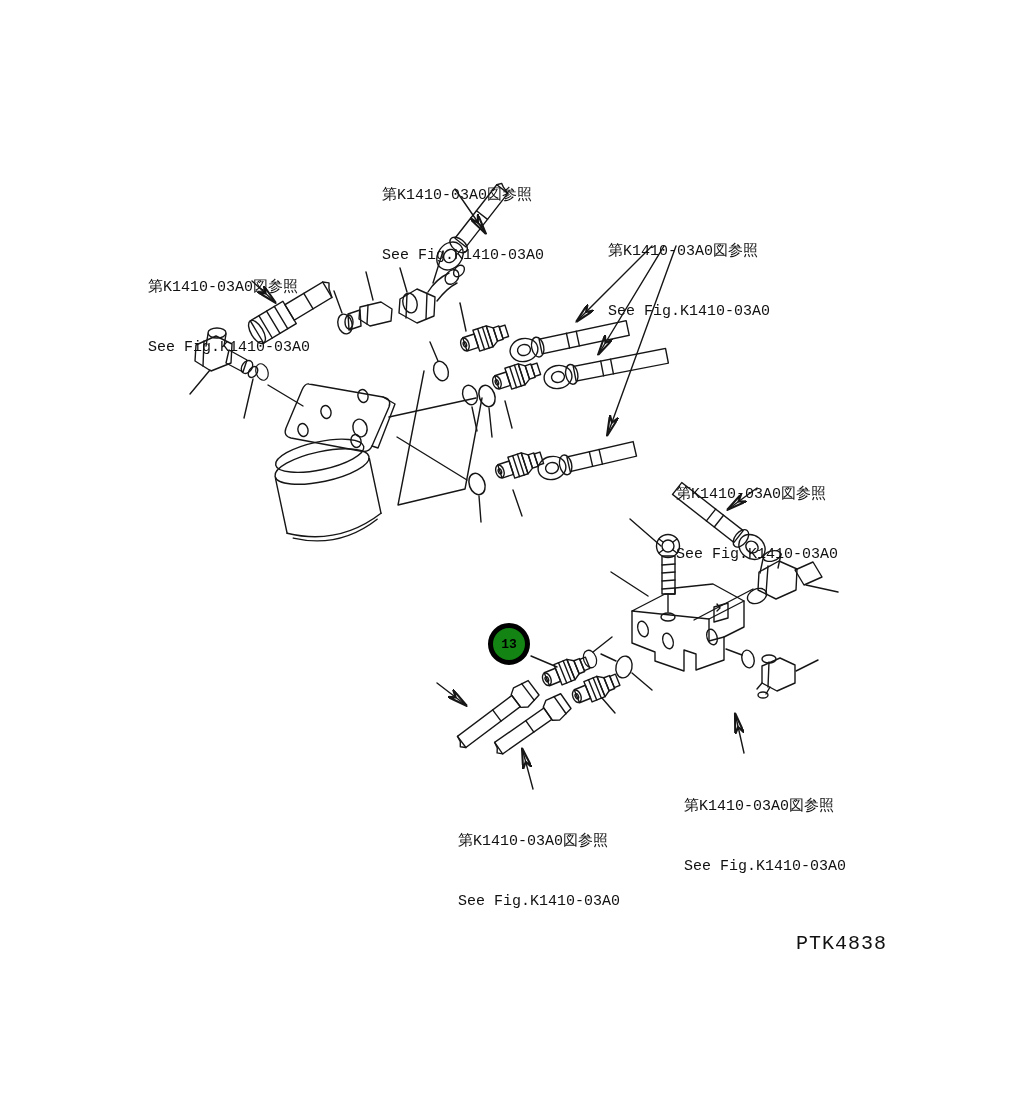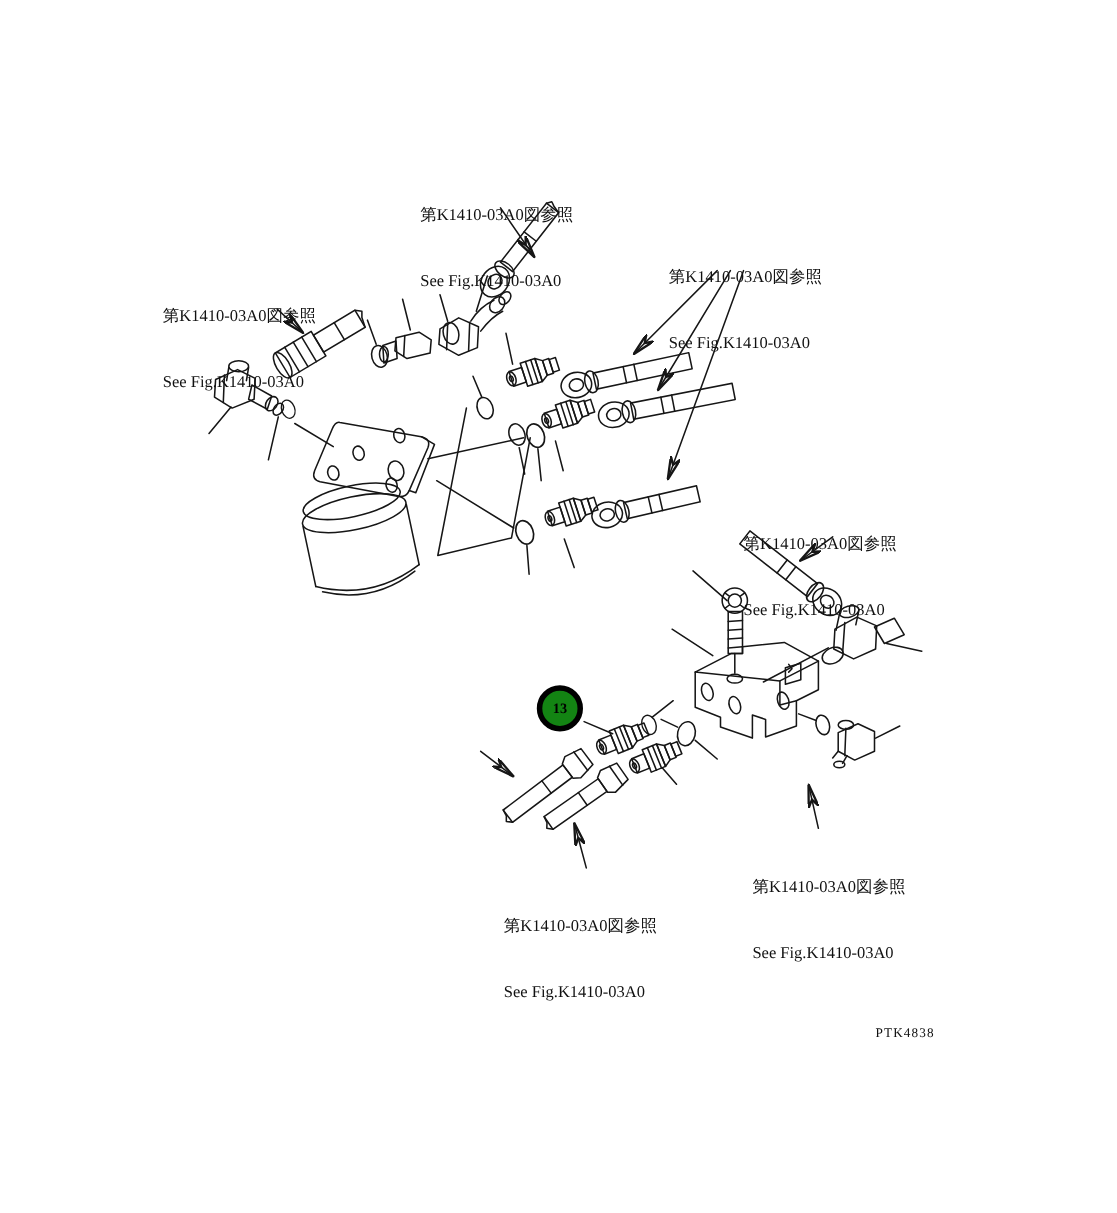--- a/index.html
+++ b/index.html
@@ -1,22 +1,22 @@
 <!DOCTYPE html>
 <html><head>
 <meta charset="utf-8">
 <style>
   html,body{margin:0;padding:0;background:#fff;}
   .canvas{position:relative;width:1015px;height:1103px;background:#fff;overflow:hidden;
-          font-family:Liberation Serif, serif;color:#111;}
+          font-family:Liberation Mono, monospace;color:#111;}
   svg{position:absolute;left:0;top:0;}
   svg *{stroke:#161616;stroke-width:1.4;fill:none;stroke-linecap:round;stroke-linejoin:round;}
   .lbl{position:absolute;font-size:15px;line-height:20px;white-space:pre;letter-spacing:0px;}
   .lbl span{display:block;}
-  .code{position:absolute;font-size:12px;letter-spacing:1px;}
+  .code{position:absolute;font-size:20px;letter-spacing:1px;}
   .badge{position:absolute;width:42px;height:42px;border-radius:50%;border:5px solid #000;
          box-sizing:border-box;display:flex;align-items:center;justify-content:center;
          color:#000000;font-size:13px;font-weight:bold;}
 </style>
 </head>
 <body>
 
 <div class="canvas">
 
 <svg width="1015" height="1103" viewBox="0 0 1015 1103">

